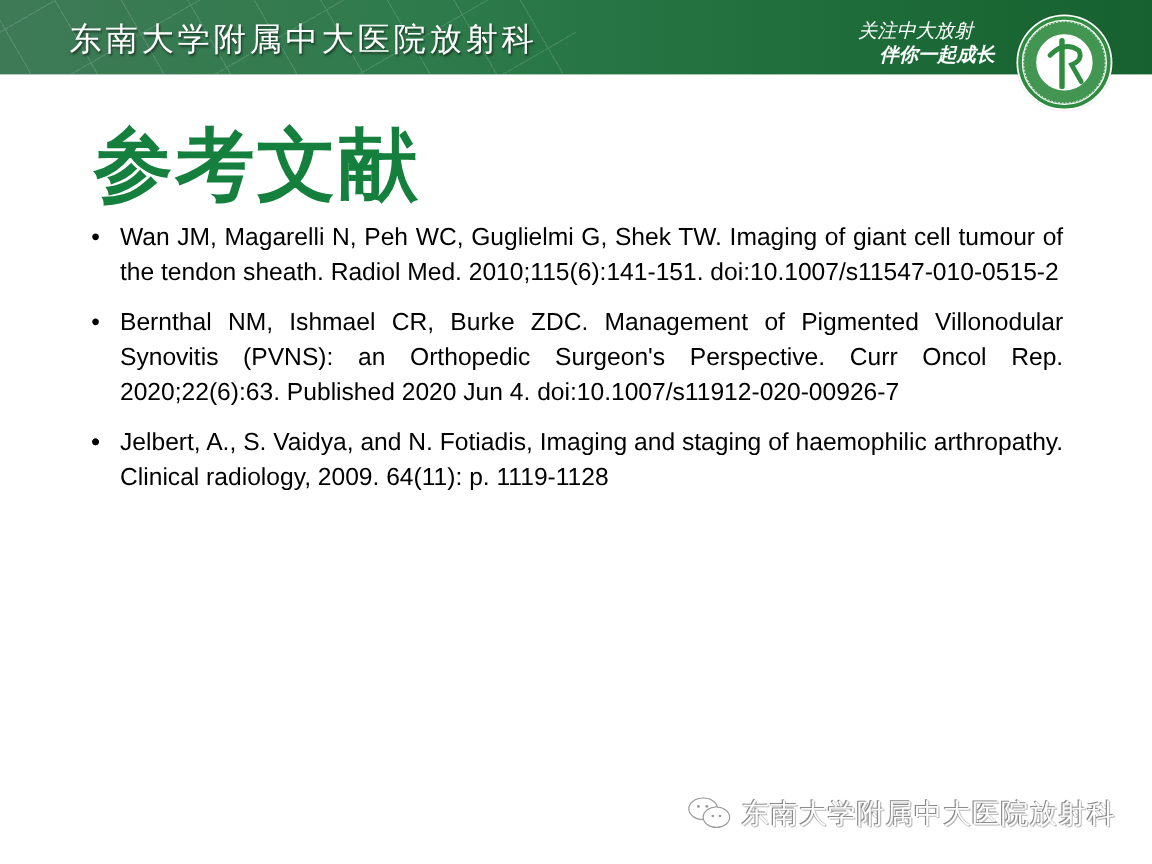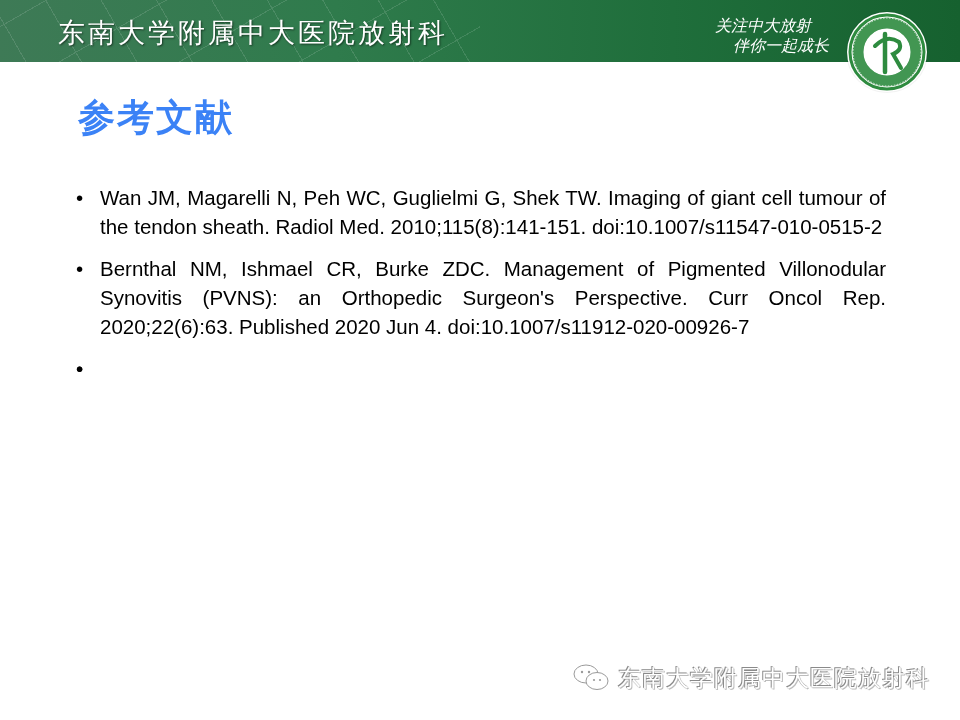--- a/index.html
+++ b/index.html
@@ -18,28 +18,28 @@
         repeating-linear-gradient(60deg, transparent 0 22px, #ffffff 22px 23px, transparent 23px 48px),
         repeating-linear-gradient(-30deg, transparent 0 30px, #ffffff 30px 31px, transparent 31px 60px);
     }
     .header-title {
       position: absolute; left: 58px; top: 15px; font-size: 27px; color: #ffffff;
       letter-spacing: 3px; font-family: "DejaVu Serif", "Liberation Serif", serif;
       text-shadow: 1px 1px 2px rgba(0,0,0,0.55);
     }
     .slogan { position: absolute; left: 715px; top: 16px; width: 120px; color: #ffffff;
       font-family: "DejaVu Serif", serif; font-style: italic; font-size: 16px; line-height: 20px; }
-    .slogan .l2 { padding-left: 18px; }
+    .slogan .l2 { padding-left: 18px; font-weight: bold; }
     .logo {
       position: absolute; left: 847px; top: 12px; width: 80px; height: 80px; border-radius: 50%;
       background: #ffffff; box-shadow: 0 0 0 1px rgba(0,0,0,0.05);
     }
     .logo svg { position: absolute; left: 0; top: 0; }
     .page-title {
-      position: absolute; left: 78px; top: 93px; font-size: 37px; font-weight: bold; color: #3b82f6;
+      position: absolute; left: 78px; top: 93px; font-size: 66px; font-weight: bold; color: #15803d;
       font-family: "DejaVu Sans", sans-serif; letter-spacing: 2px;
     }
     .refs { position: absolute; left: 76px; top: 183px; width: 810px; margin: 0; padding: 0; list-style: none; }
     .ref { position: relative; padding-left: 24px; font-size: 20.5px; line-height: 29px; color: #000;
       text-align: justify; margin-bottom: 13px; }
     .ref .bullet { position: absolute; left: 0; top: 0; }
     .footer-wm {
       position: absolute; left: 572px; top: 660px; height: 36px; display: flex; align-items: center;
       color: #ffffff; font-size: 23px; letter-spacing: 1px;
       text-shadow: -1px -1px 0 #8a8a8a, 1px 1px 0 #bdbdbd, 0 0 1px #777;
@@ -67,31 +67,32 @@
     <path d="M28 34 Q40 22 52 30 Q56 38 46 42 L54 56" fill="none" stroke="#2e8b3f" stroke-width="4" stroke-linecap="round"></path>
     <path d="M38 22 L38 60" fill="none" stroke="#2e8b3f" stroke-width="4.5" stroke-linecap="round"></path>
   </svg>
 </div>
 
 <div class="page-title">参考文献</div>
 
 <ul class="refs">
   <li class="ref">
     <span class="bullet">•</span>
-    <span>Wan JM, Magarelli N, Peh WC, Guglielmi G, Shek TW. Imaging of giant cell tumour of the tendon sheath. Radiol Med. 2010;115(8):141-151. doi:10.1007/s11547-010-0515-2</span>
+    <span>Wan JM, Magarelli N, Peh WC, Guglielmi G, Shek TW. Imaging of giant cell tumour of the tendon sheath. Radiol Med. 2010;115(6):141-151. doi:10.1007/s11547-010-0515-2</span>
   </li>
   <li class="ref">
     <span class="bullet">•</span>
     <span>Bernthal NM, Ishmael CR, Burke ZDC. Management of Pigmented Villonodular Synovitis (PVNS): an Orthopedic Surgeon's Perspective. Curr Oncol Rep. 2020;22(6):63. Published 2020 Jun 4. doi:10.1007/s11912-020-00926-7</span>
   </li>
   <li class="ref">
     <span class="bullet">•</span>
   </li>
   <li class="ref">
     <span class="bullet">•</span>
+    <span>Jelbert, A., S. Vaidya, and N. Fotiadis, Imaging and staging of haemophilic arthropathy. Clinical radiology, 2009. 64(11): p. 1119-1128</span>
   </li>
 </ul>
 
 <div class="footer-wm">
   <svg width="40" height="30" viewBox="0 0 40 30">
     <ellipse cx="14" cy="11" rx="12" ry="9" fill="#fff" stroke="#9a9a9a" stroke-width="1"></ellipse>
     <ellipse cx="25" cy="18" rx="11" ry="8.5" fill="#fff" stroke="#9a9a9a" stroke-width="1"></ellipse>
     <circle cx="10" cy="9" r="1.2" fill="#9a9a9a"></circle>
       <circle cx="17" cy="9" r="1.2" fill="#9a9a9a"></circle>
     <circle cx="22" cy="17" r="1.1" fill="#9a9a9a"></circle>

